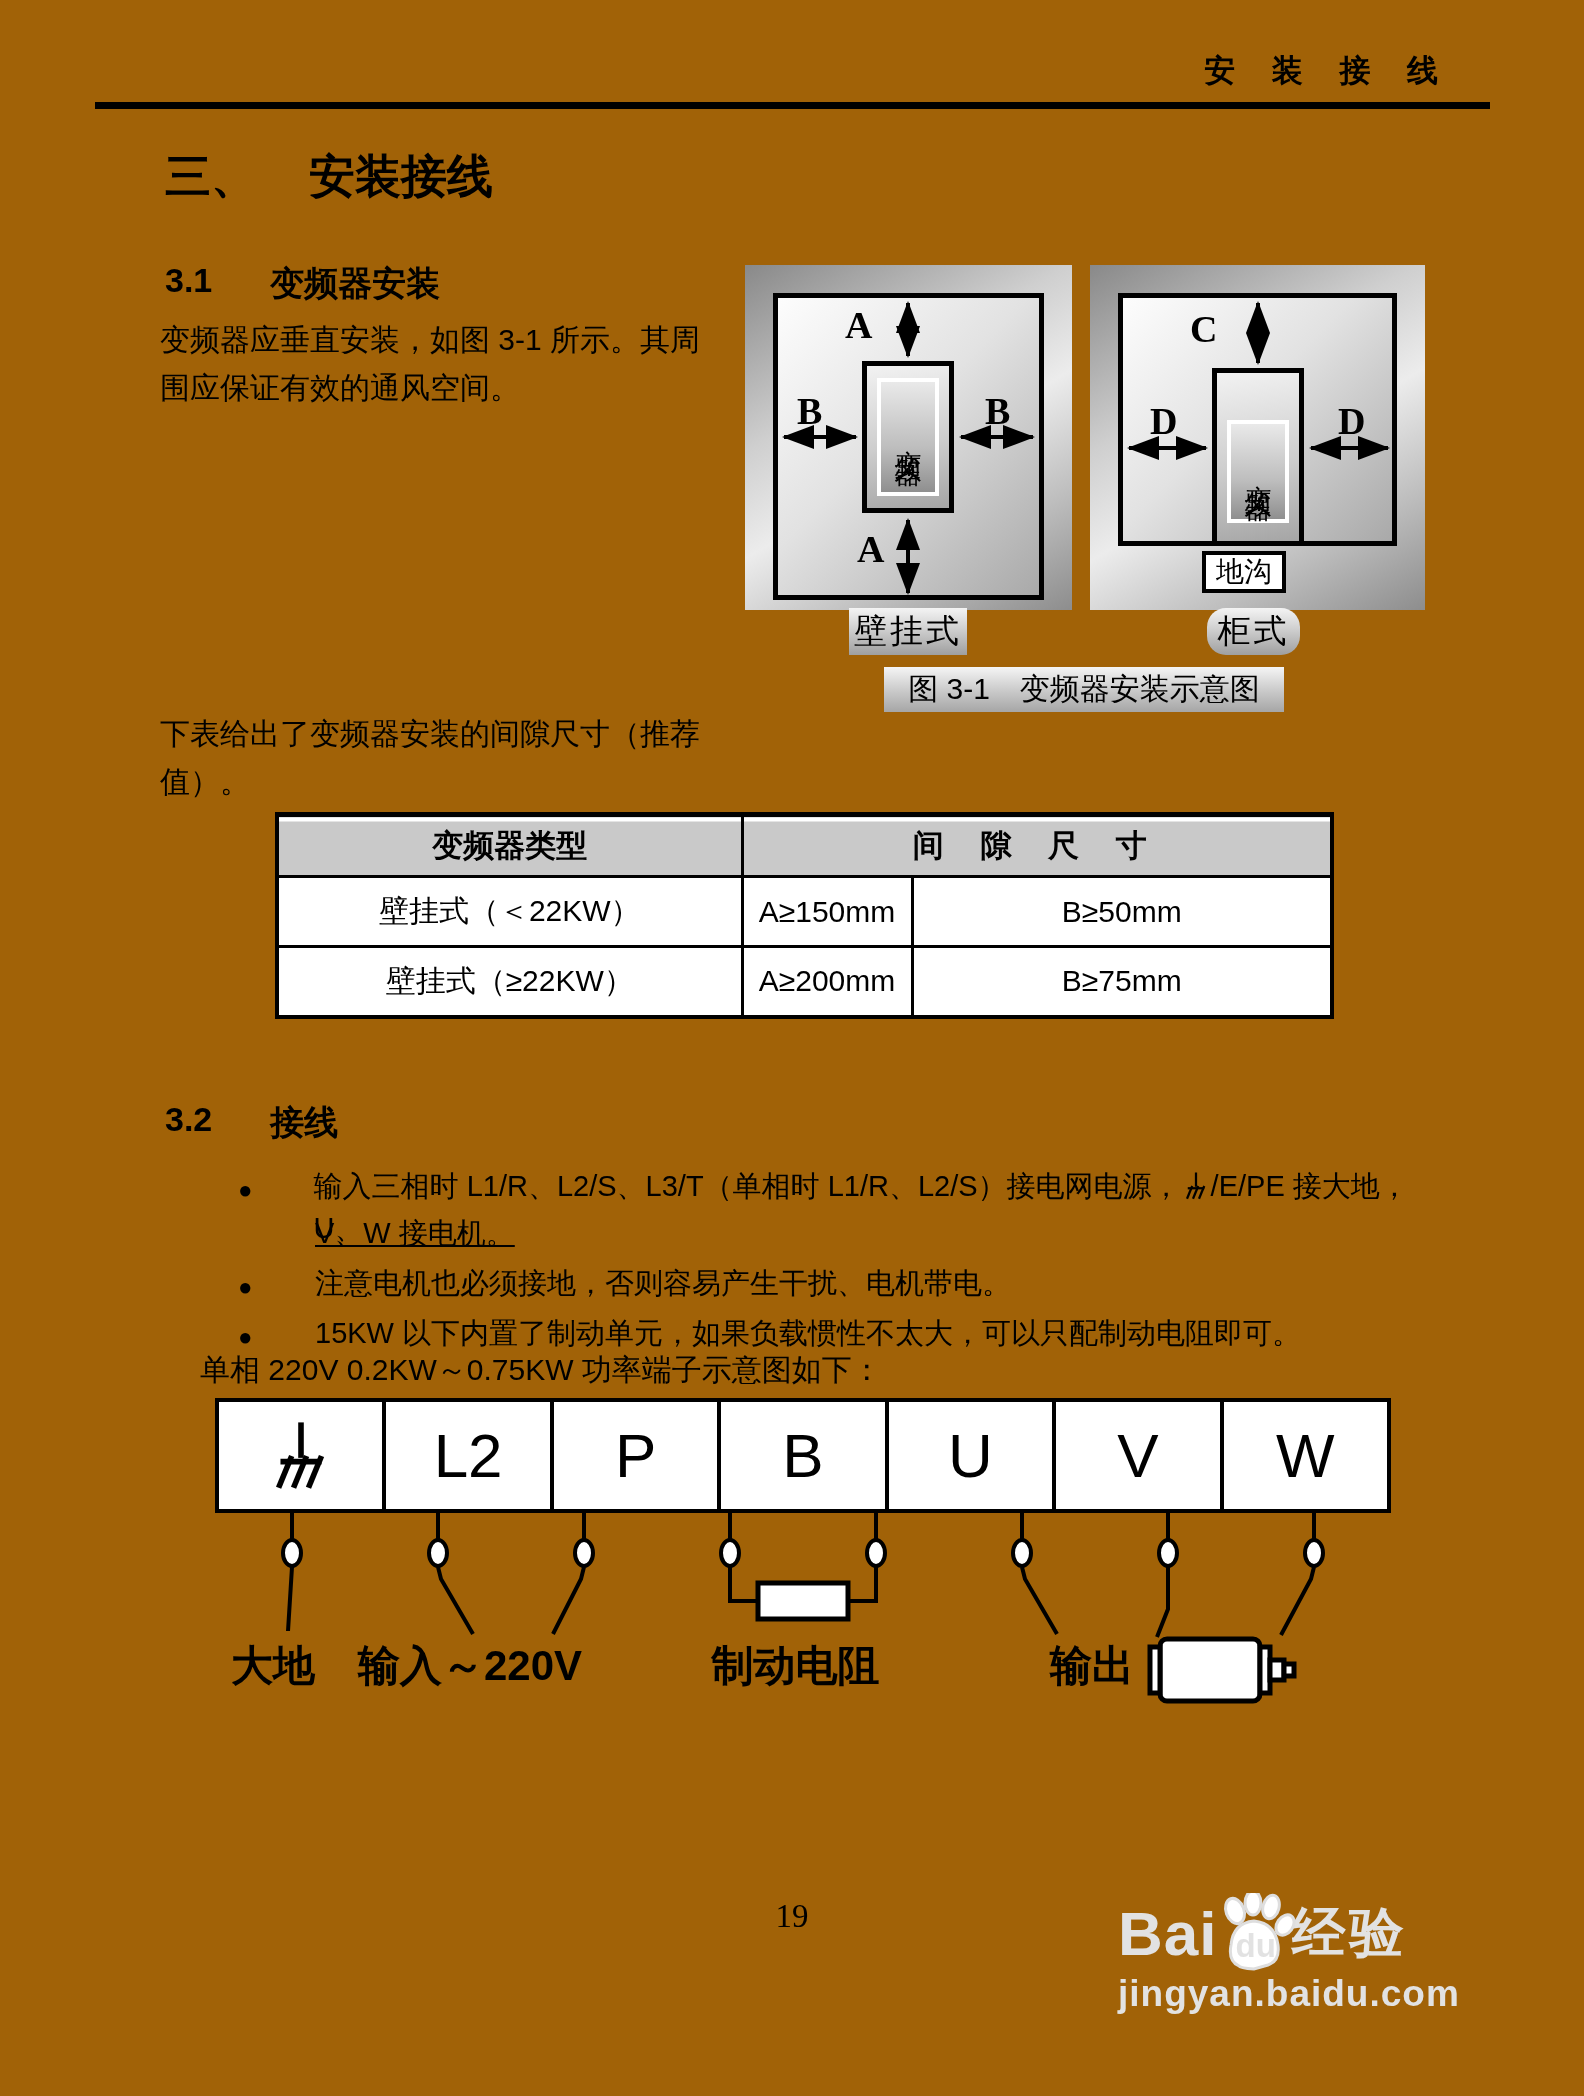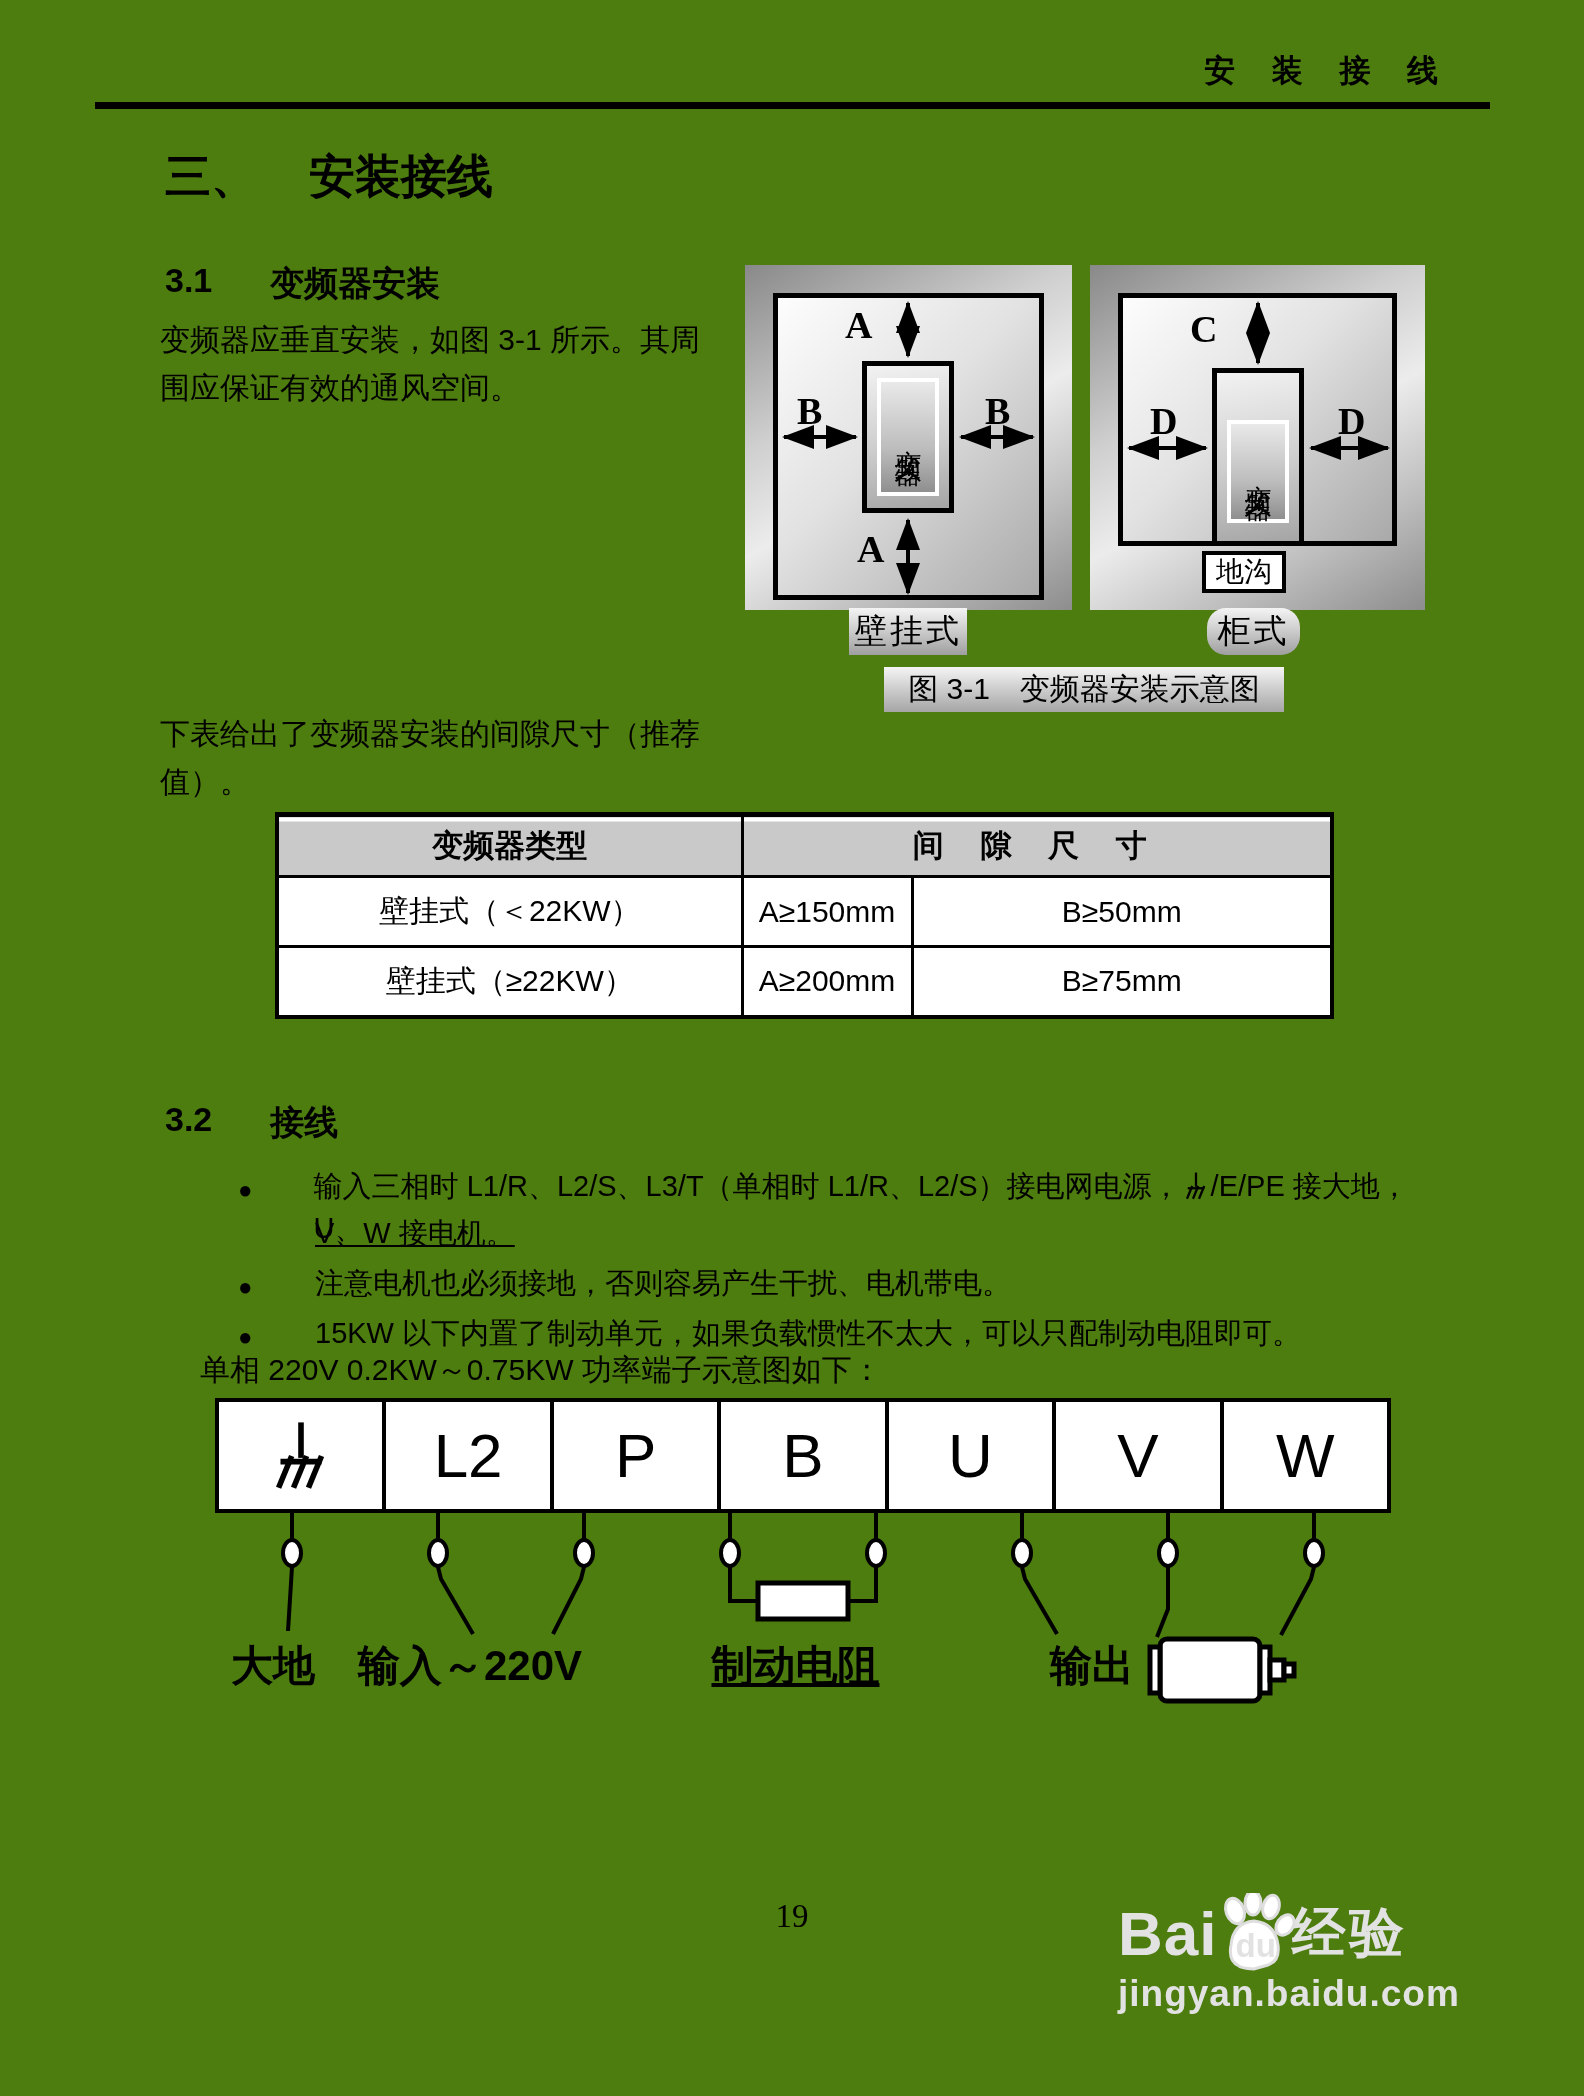--- a/index.html
+++ b/index.html
@@ -1,18 +1,18 @@
 <!DOCTYPE html>
 <html><head>
 <meta charset="utf-8">
 <style>
   * { margin:0; padding:0; box-sizing:border-box; }
   body { background:#ffffff; }
   .page {
-    position:relative; width:1584px; height:2096px; background:#4d7c0f;
+    position:relative; width:1584px; height:2096px; background:#a16207;
     font-family:"Liberation Sans", sans-serif; color:#000; overflow:hidden;
   }
   
   .hdr-title { position:absolute; top:50px; right:132px; font-size:31px; font-weight:bold; letter-spacing:14px; }
   .hdr-rule { position:absolute; top:102px; left:95px; width:1395px; height:7px; background:#000; }
 
   
   .doc-title { position:absolute; top:146px; left:165px; font-size:46px; font-weight:bold; display:flex; gap:52px; }
   .sec-head { position:absolute; left:165px; font-size:34px; font-weight:bold; display:flex; gap:58px; }
   .sec-31 { top:261px; } .sec-32 { top:1100px; }
@@ -67,21 +67,21 @@
 
   
   .strip { position:absolute; top:1398px; left:215px; width:1176px; height:115px; border:4px solid #000; display:flex; background:#fff; }
   .strip .cell { flex:1; border-right:4px solid #000; display:flex; align-items:center; justify-content:center;
     font-size:62px; font-weight:500; }
   .strip .cell:last-child { border-right:none; }
   .wiring { position:absolute; top:1513px; left:215px; }
   .term-label { position:absolute; top:1638px; font-size:42px; font-weight:600; text-align:center; }
   .lbl-ground { left:213px; width:120px; }
   .lbl-input { left:330px; width:280px; }
-  .lbl-brake { left:678px; width:235px;text-decoration:underline; }
+  .lbl-brake { left:678px; width:235px; }
   .lbl-output { left:1042px; width:100px; }
 
   
   .page-num { position:absolute; top:1898px; left:0; width:100%; text-align:center; font-size:33px; font-family:"Liberation Serif",serif; }
   .watermark { position:absolute; top:1893px; left:1118px; width:380px; color:#e2e2e2; }
   .wm-row1 { display:flex; align-items:center; }
   .wm-bai { font-size:62px; font-weight:bold; letter-spacing:1px; }
   .wm-paw { position:relative; width:86px; height:80px; margin:0 -6px; }
   .wm-du { position:absolute; left:24px; top:34px; font-size:33px; font-weight:bold; color:#e2e2e2; }
   .wm-cn { font-size:54px; font-weight:bold; letter-spacing:4px; }

